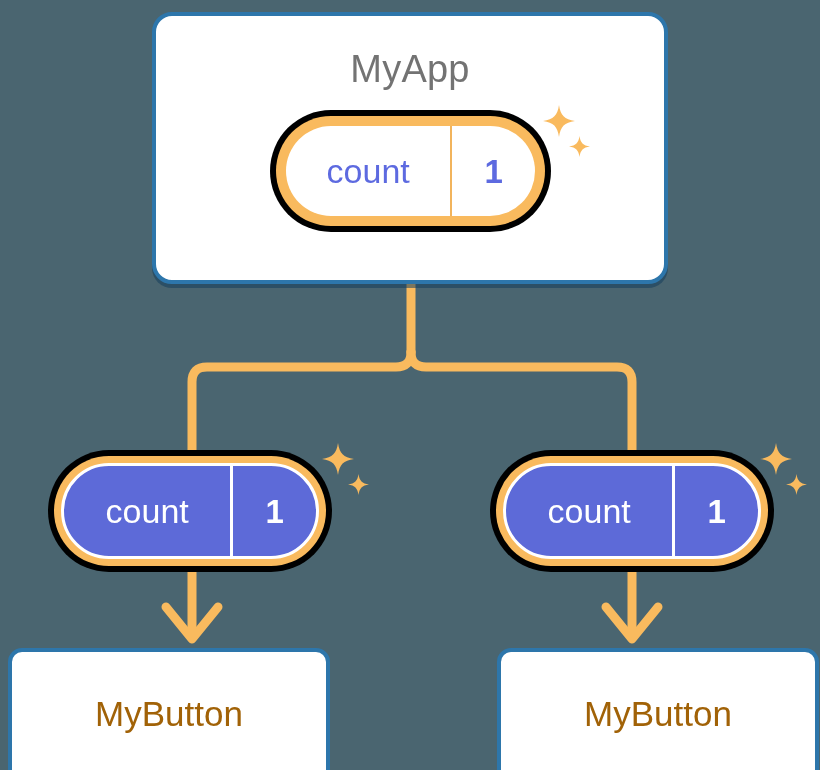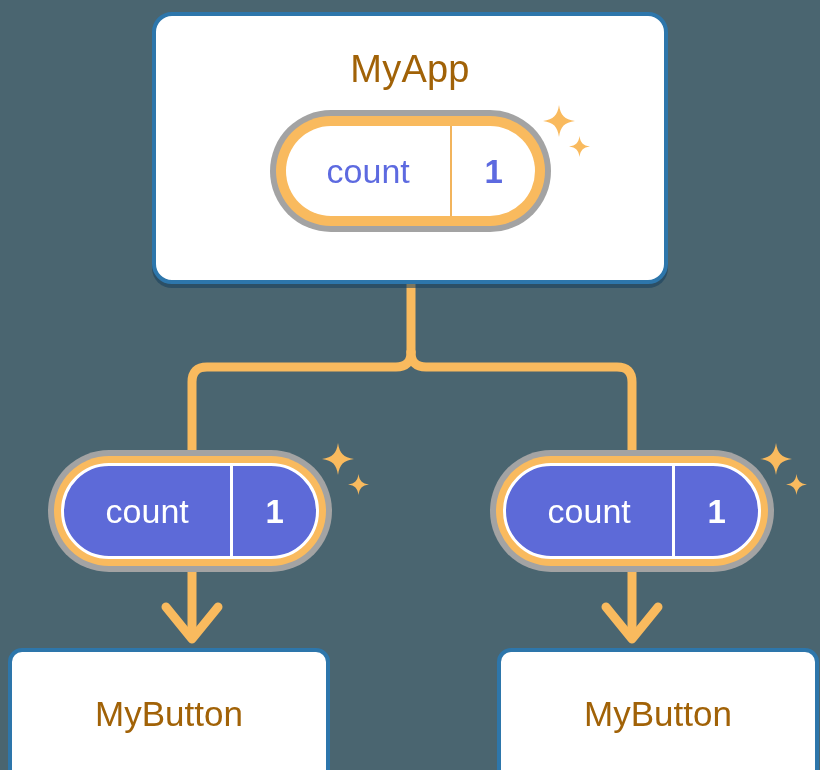--- a/index.html
+++ b/index.html
@@ -46,21 +46,21 @@
     height: 272px;
     border-radius: 20px;
   }
 
   .card-title {
     position: absolute;
     left: 0;
     right: 0;
     top: 34px;
     text-align: center;
-    color: #a16207;
+    color: #737373;
     font-size: 38px;
     font-weight: 400;
     letter-spacing: 0.2px;
     line-height: 1;
   }
 
   .card-button {
     width: 322px;
     height: 140px;
     border-radius: 14px;
@@ -77,21 +77,21 @@
     font-size: 35px;
     font-weight: 400;
     line-height: 1;
   }
 
   
   .pill {
     position: absolute;
     box-sizing: border-box;
     border-radius: 999px;
-    background: #a3a3a3;
+    background: #000000;
     padding: 6px;
   }
   
   .pill-ring {
     box-sizing: border-box;
     width: 100%;
     height: 100%;
     border-radius: 999px;
     background: #f9b košt;
     background: #f9ba5e;

